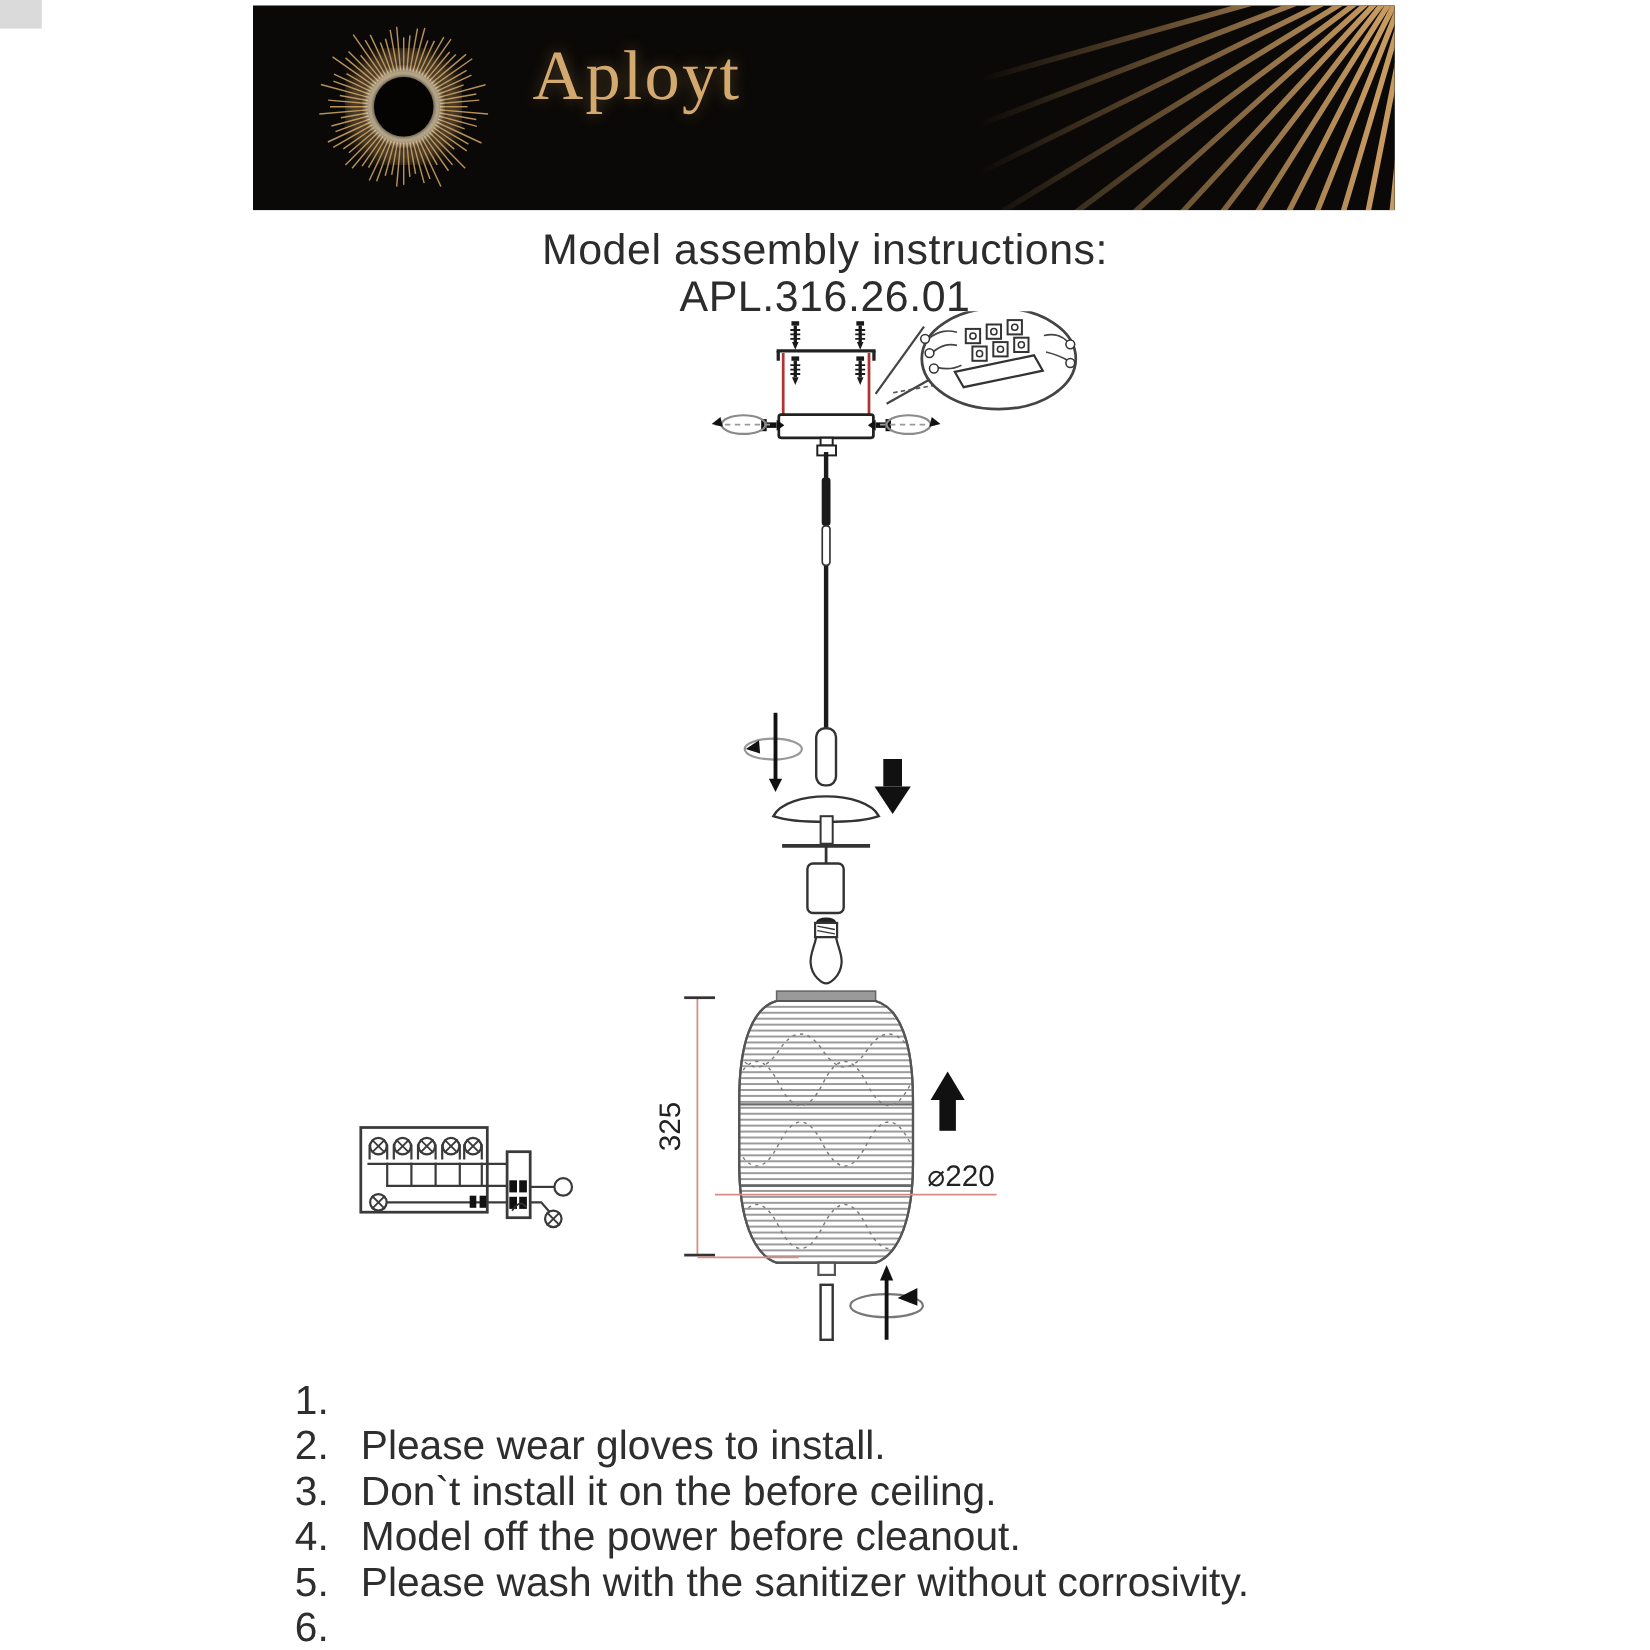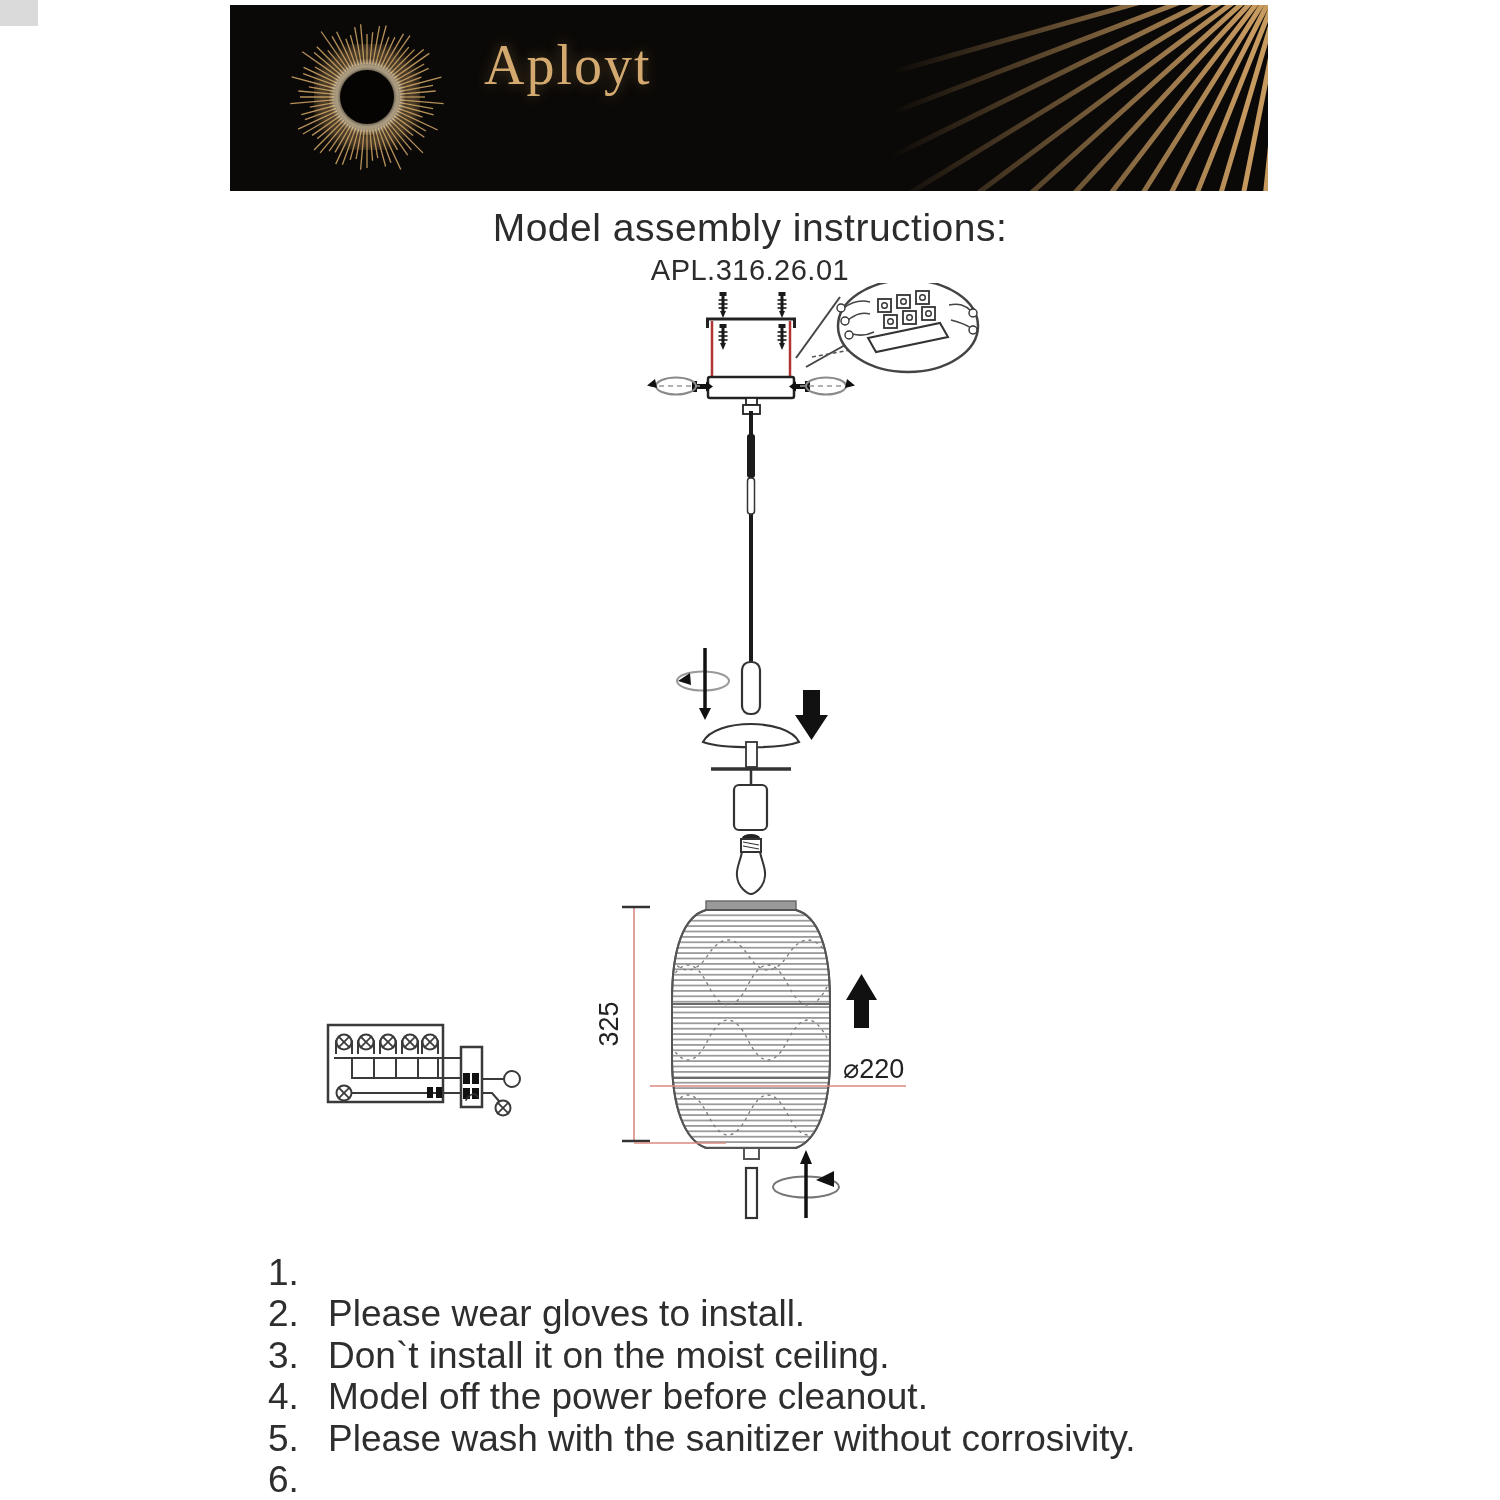--- a/index.html
+++ b/index.html
@@ -1,28 +1,28 @@
 <!DOCTYPE html>
 <html><head>
 <meta charset="utf-8">
 <style>
   html,body{margin:0;padding:0;background:#ffffff;}
   #page{position:relative;width:1500px;height:1500px;background:#ffffff;overflow:hidden;
         font-family:"Liberation Sans",sans-serif;}
   
   #banner{position:absolute;left:230px;top:5px;width:1038px;height:186px;background:#0b0907;overflow:hidden;}
   #banner svg{position:absolute;left:0;top:0;}
-  #brand{position:absolute;left:254px;top:32px;font-size:56px;line-height:1;color:#d3a96f;
+  #brand{position:absolute;left:254px;top:32px;font-size:64px;line-height:1;color:#d3a96f;
          letter-spacing:2px;font-family:"Liberation Serif",serif;
          text-shadow:0 0 14px rgba(214,170,100,.35);}
   #corner-artifact{position:absolute;left:0;top:0;width:38px;height:26px;background:#dadada;}
   
   #title-block{position:absolute;left:0;top:206px;width:1500px;text-align:center;color:#2c2c2c;}
   #title-line{font-size:39px;line-height:43px;letter-spacing:.5px;}
-  #model-line{font-size:29px;line-height:43px;letter-spacing:.5px;}
+  #model-line{font-size:39px;line-height:43px;letter-spacing:.5px;}
   
   #diagram{position:absolute;left:300px;top:283px;width:700px;height:985px;}
   
   #instructions{position:absolute;left:268px;top:1252px;width:1180px;color:#2e2e2e;}
   .li{display:flex;line-height:41.4px;font-size:37px;white-space:nowrap;}
   .li .num{width:52px;flex:0 0 52px;}
   .li .txt{margin-left:8px;}
   text{font-family:"Liberation Sans","DejaVu Sans",sans-serif;}
 </style>
 </head>
@@ -378,21 +378,21 @@
   <div id="instructions">
     <div class="li">
       <span class="num">1.</span>
     </div>
     <div class="li">
       <span class="num">2.</span>
       <span class="txt">Please wear gloves to install.</span>
     </div>
     <div class="li">
       <span class="num">3.</span>
-      <span class="txt">Don`t install it on the moist ceiling.</span>
+      <span class="txt">Don`t install it on the before ceiling.</span>
     </div>
     <div class="li">
       <span class="num">4.</span>
       <span class="txt">Model off the power before cleanout.</span>
     </div>
     <div class="li">
       <span class="num">5.</span>
       <span class="txt">Please wash with the sanitizer without corrosivity.</span>
     </div>
     <div class="li">

